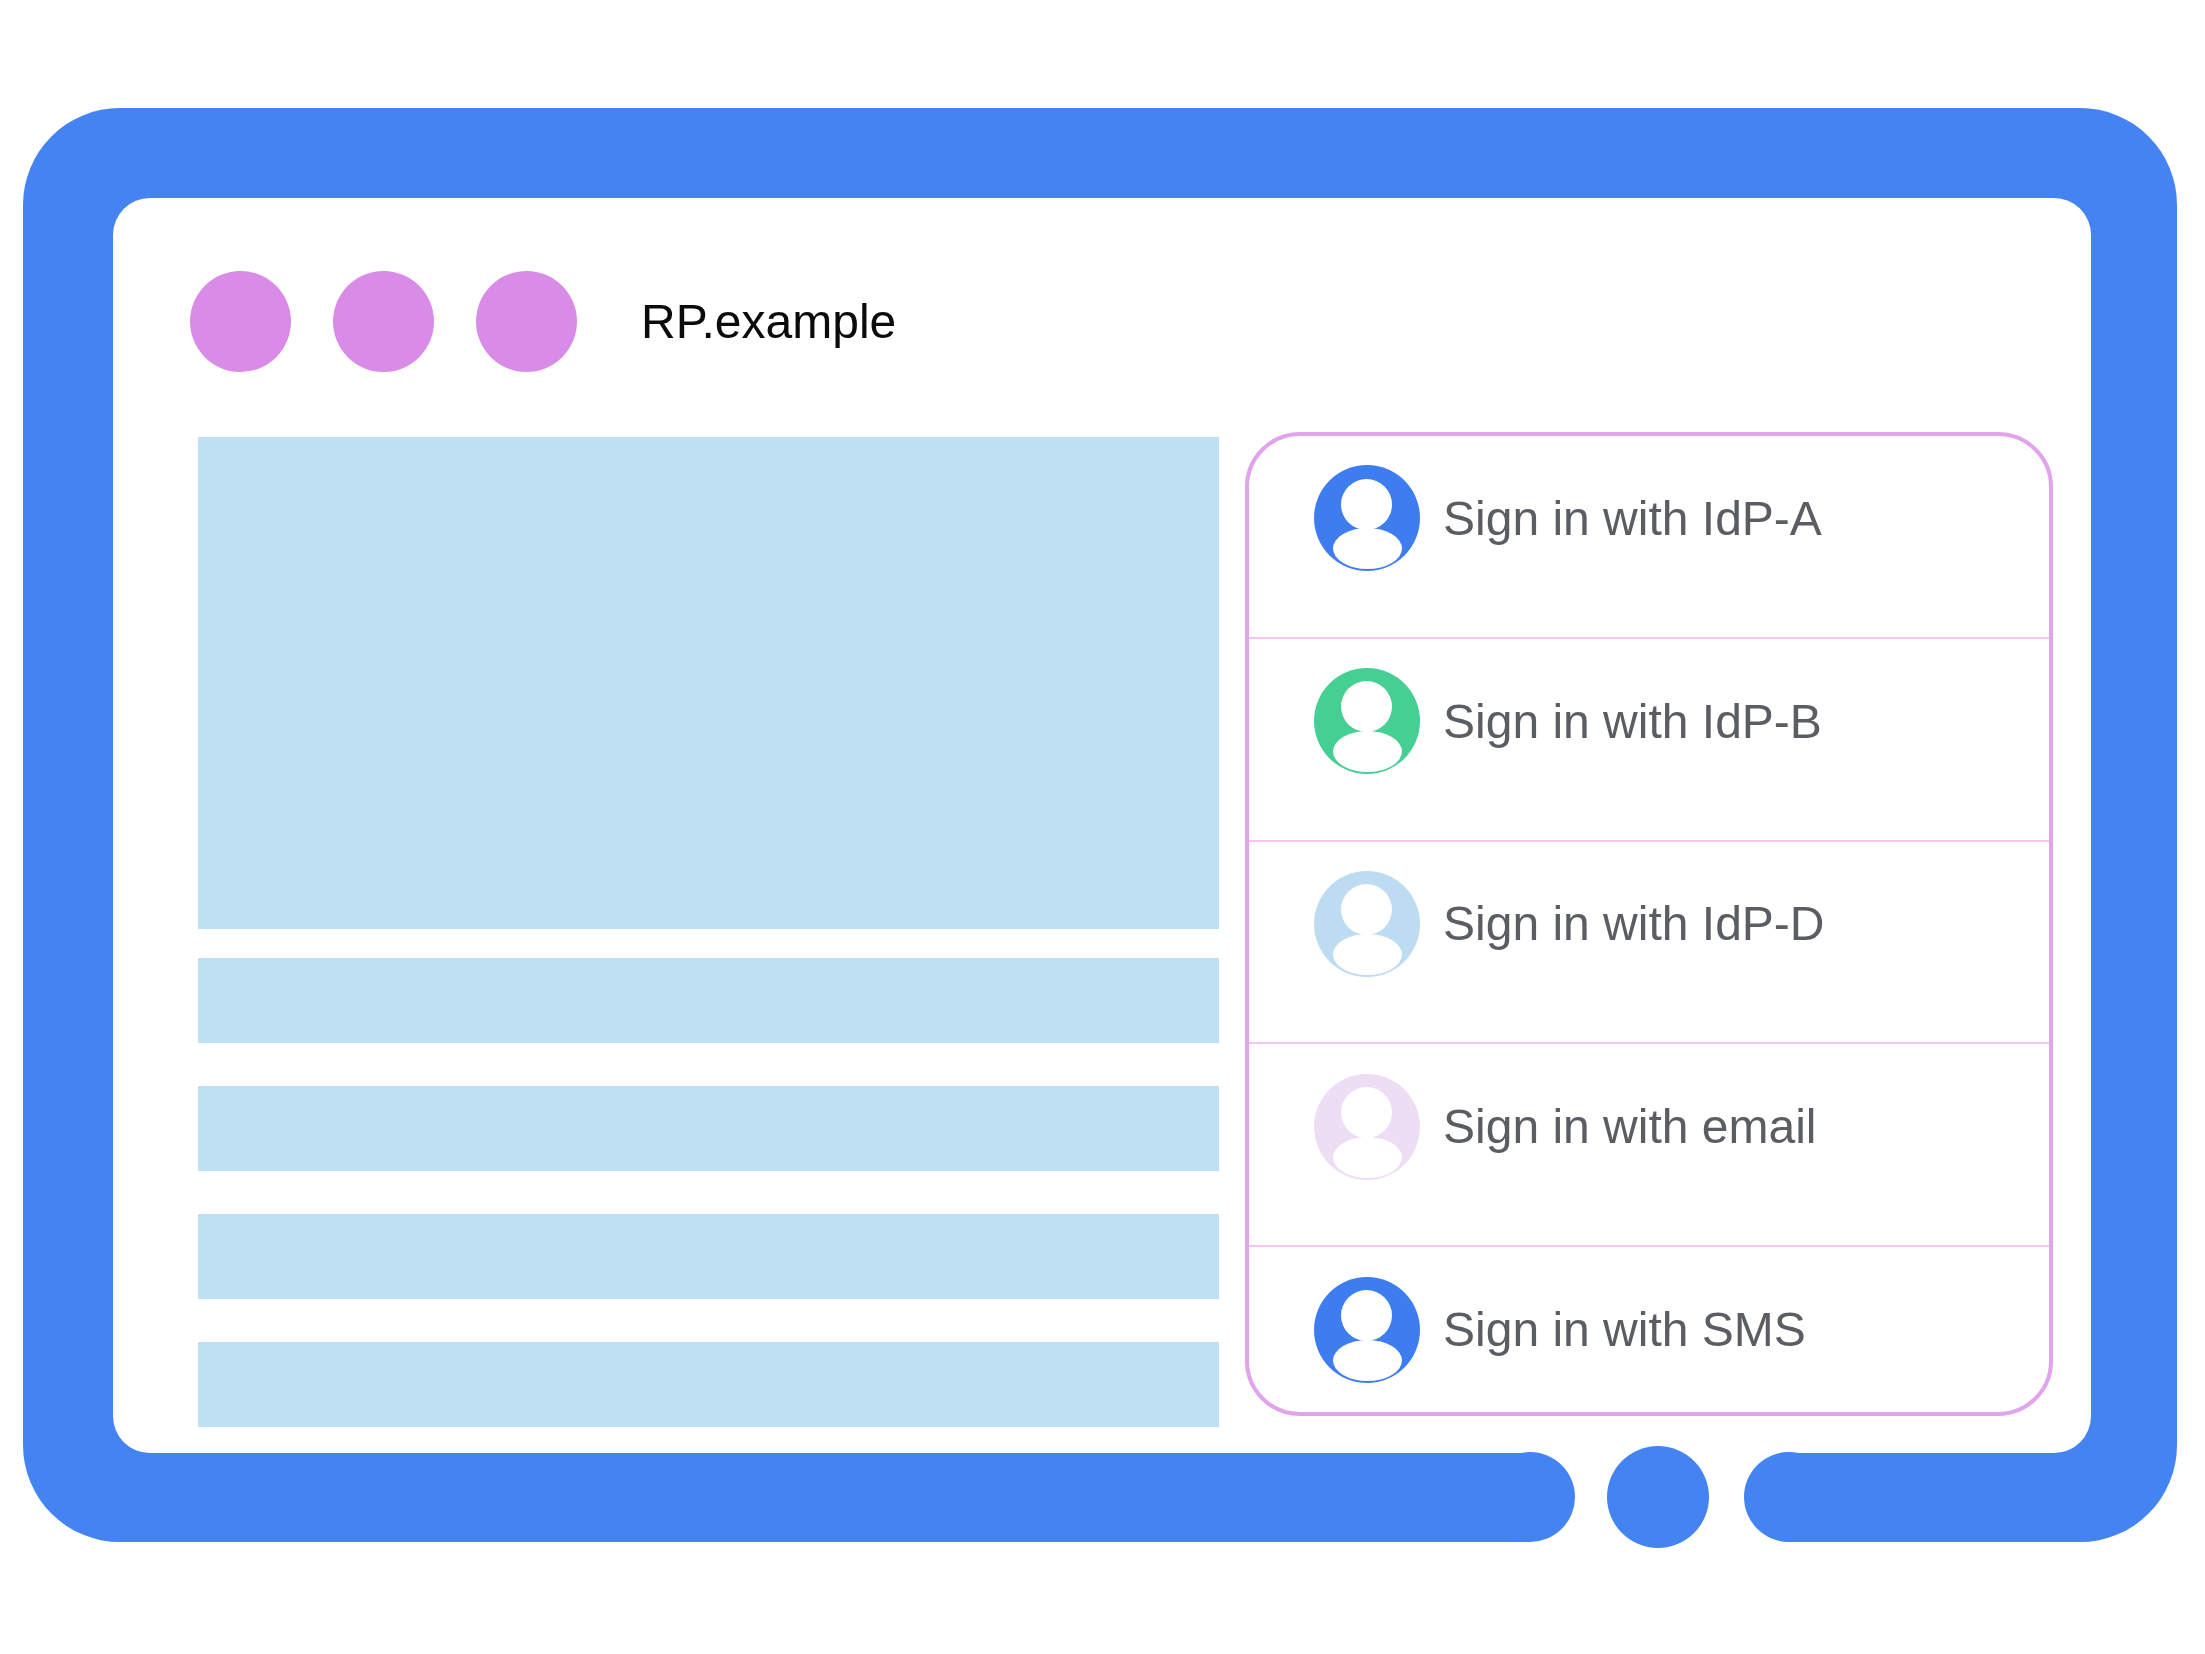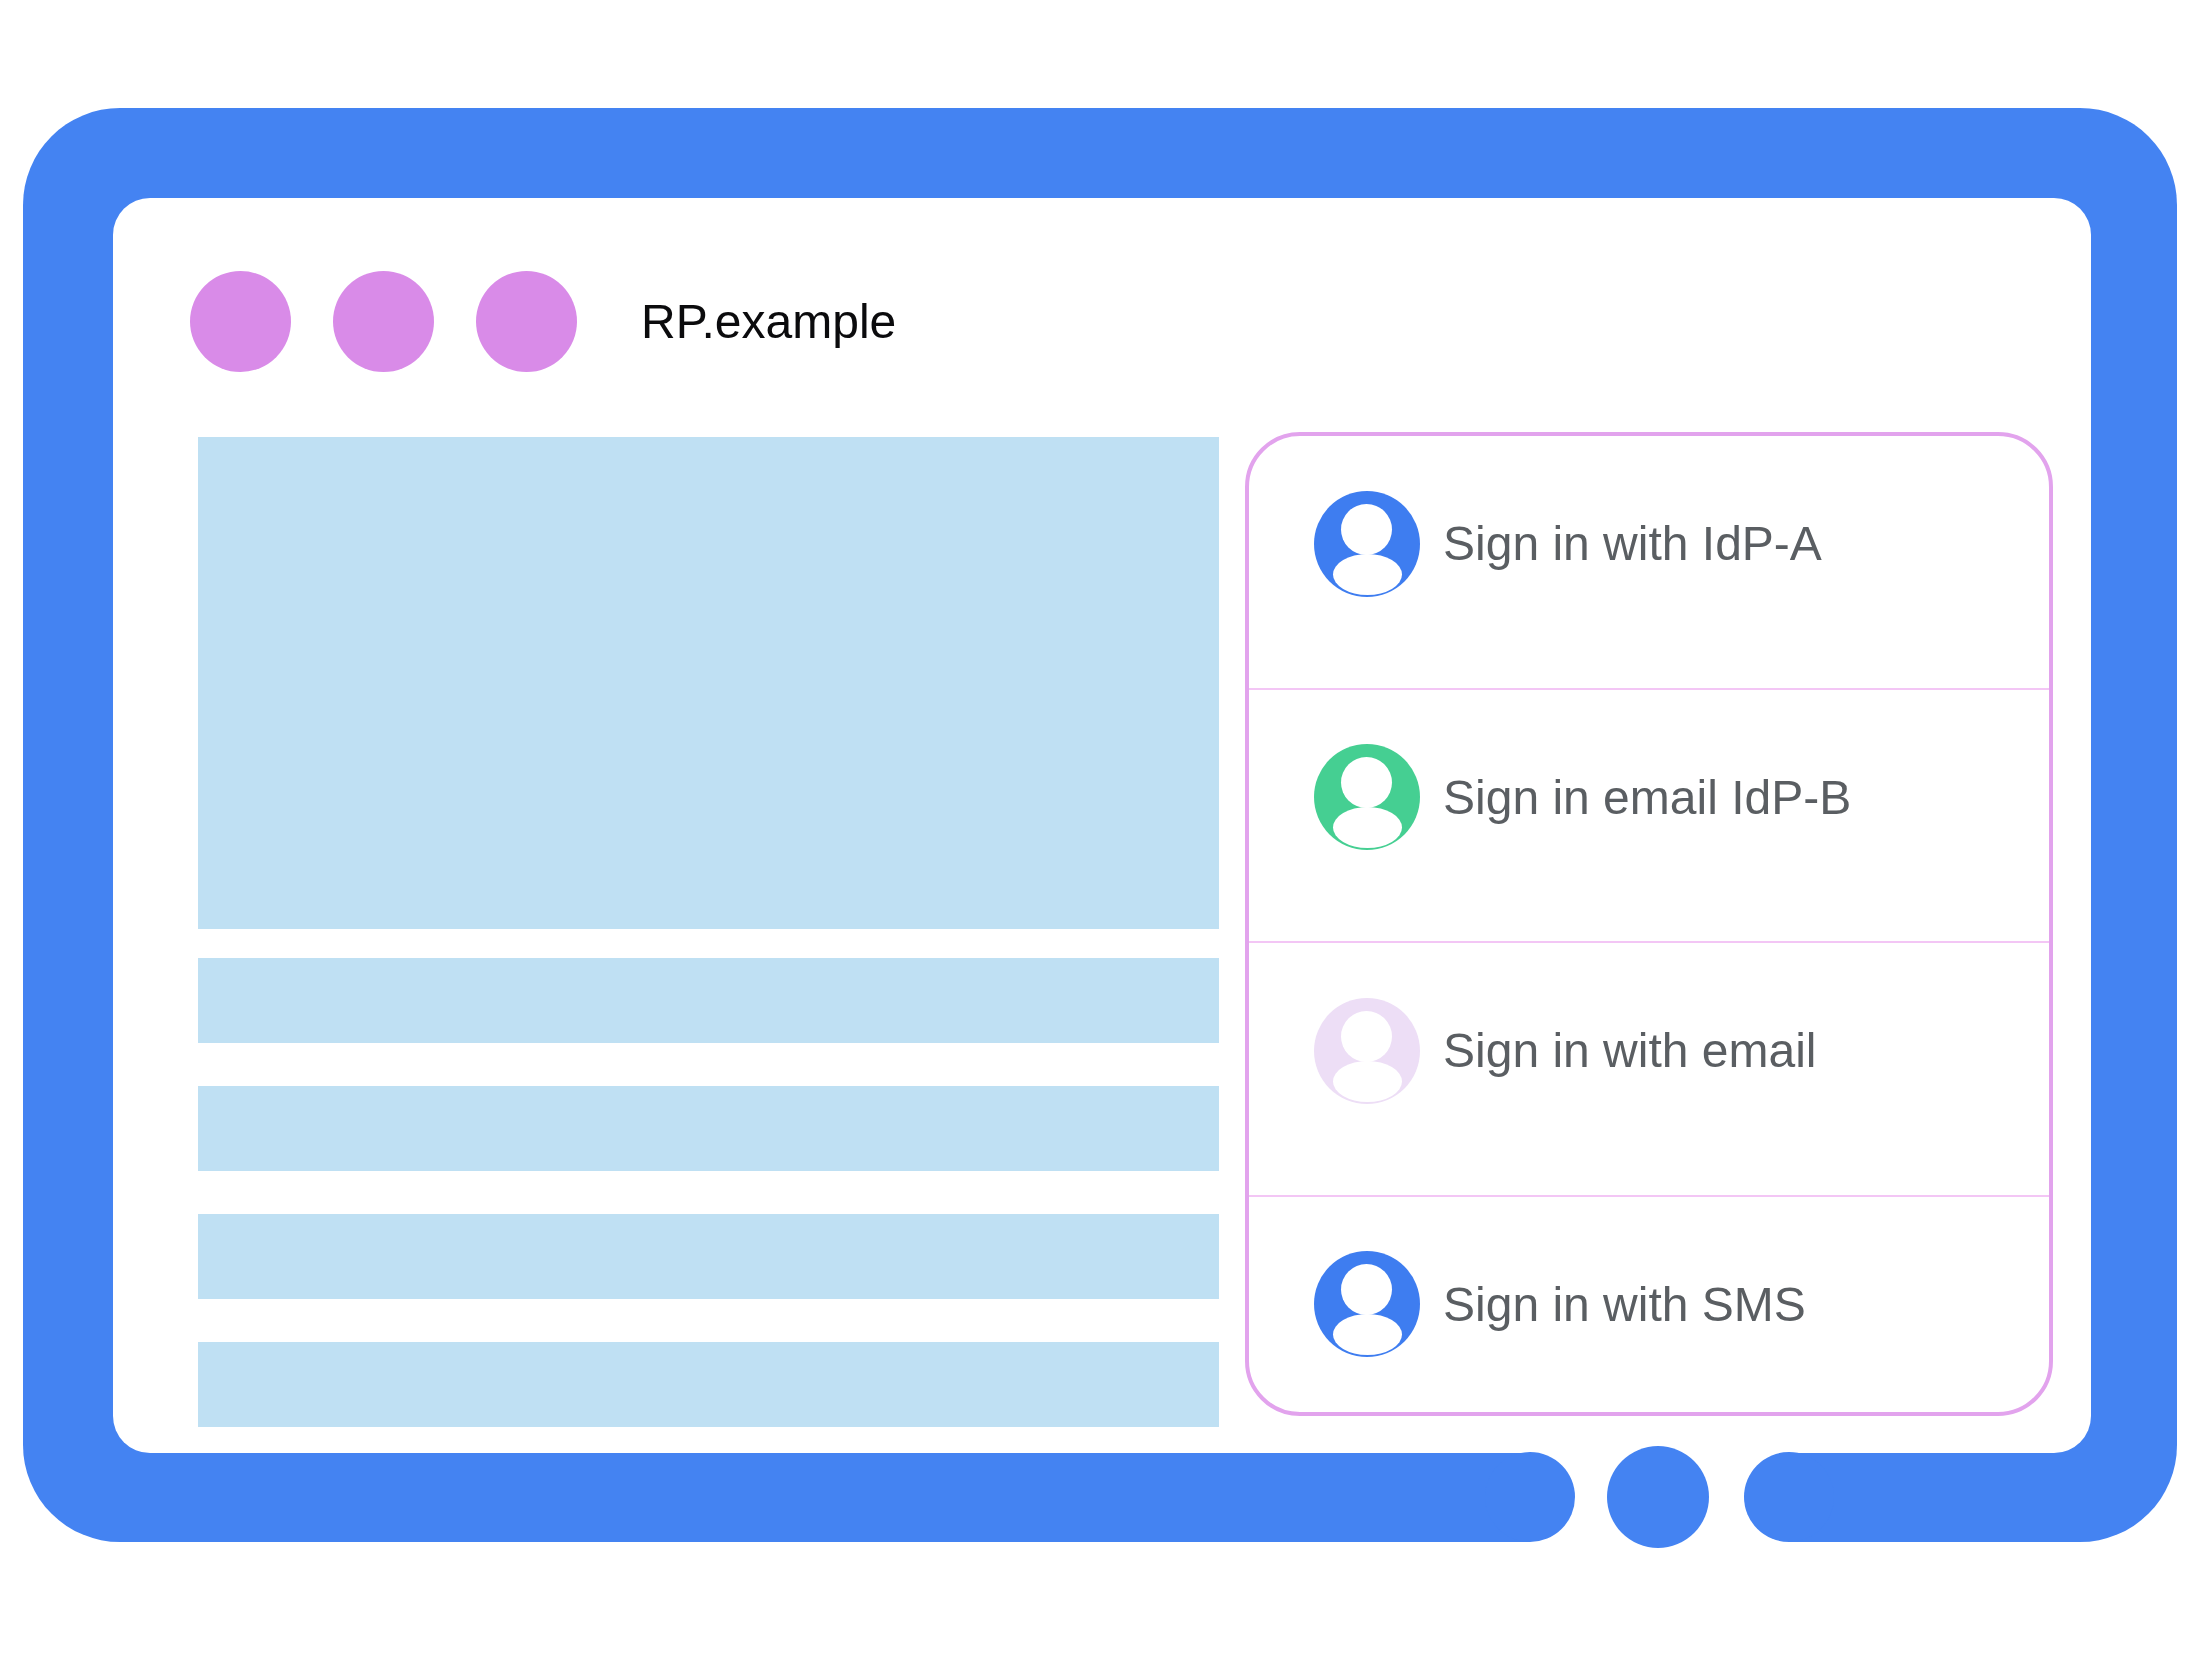--- a/index.html
+++ b/index.html
@@ -115,24 +115,31 @@
         <span class="torso"></span>
       </span>
     <span class="signin-label">Sign in with IdP-A</span>
   </div>
 
   <div class="signin-row">
     <span class="avatar" style="background: rgb(69, 207, 146);">
         <span class="head"></span>
         <span class="torso"></span>
       </span>
-    <span class="signin-label">Sign in email IdP-B</span>
+    <span class="signin-label">Sign in with IdP-B</span>
   </div>
 
 
+  <div class="signin-row">
+    <span class="avatar" style="background: rgb(189, 220, 242);">
+        <span class="head"></span>
+        <span class="torso"></span>
+      </span>
+    <span class="signin-label">Sign in with IdP-D</span>
+  </div>
 
 
   <div class="signin-row">
     <span class="avatar" style="background: rgb(237, 222, 246);">
         <span class="head"></span>
         <span class="torso"></span>
       </span>
     <span class="signin-label">Sign in with email</span>
   </div>
 

